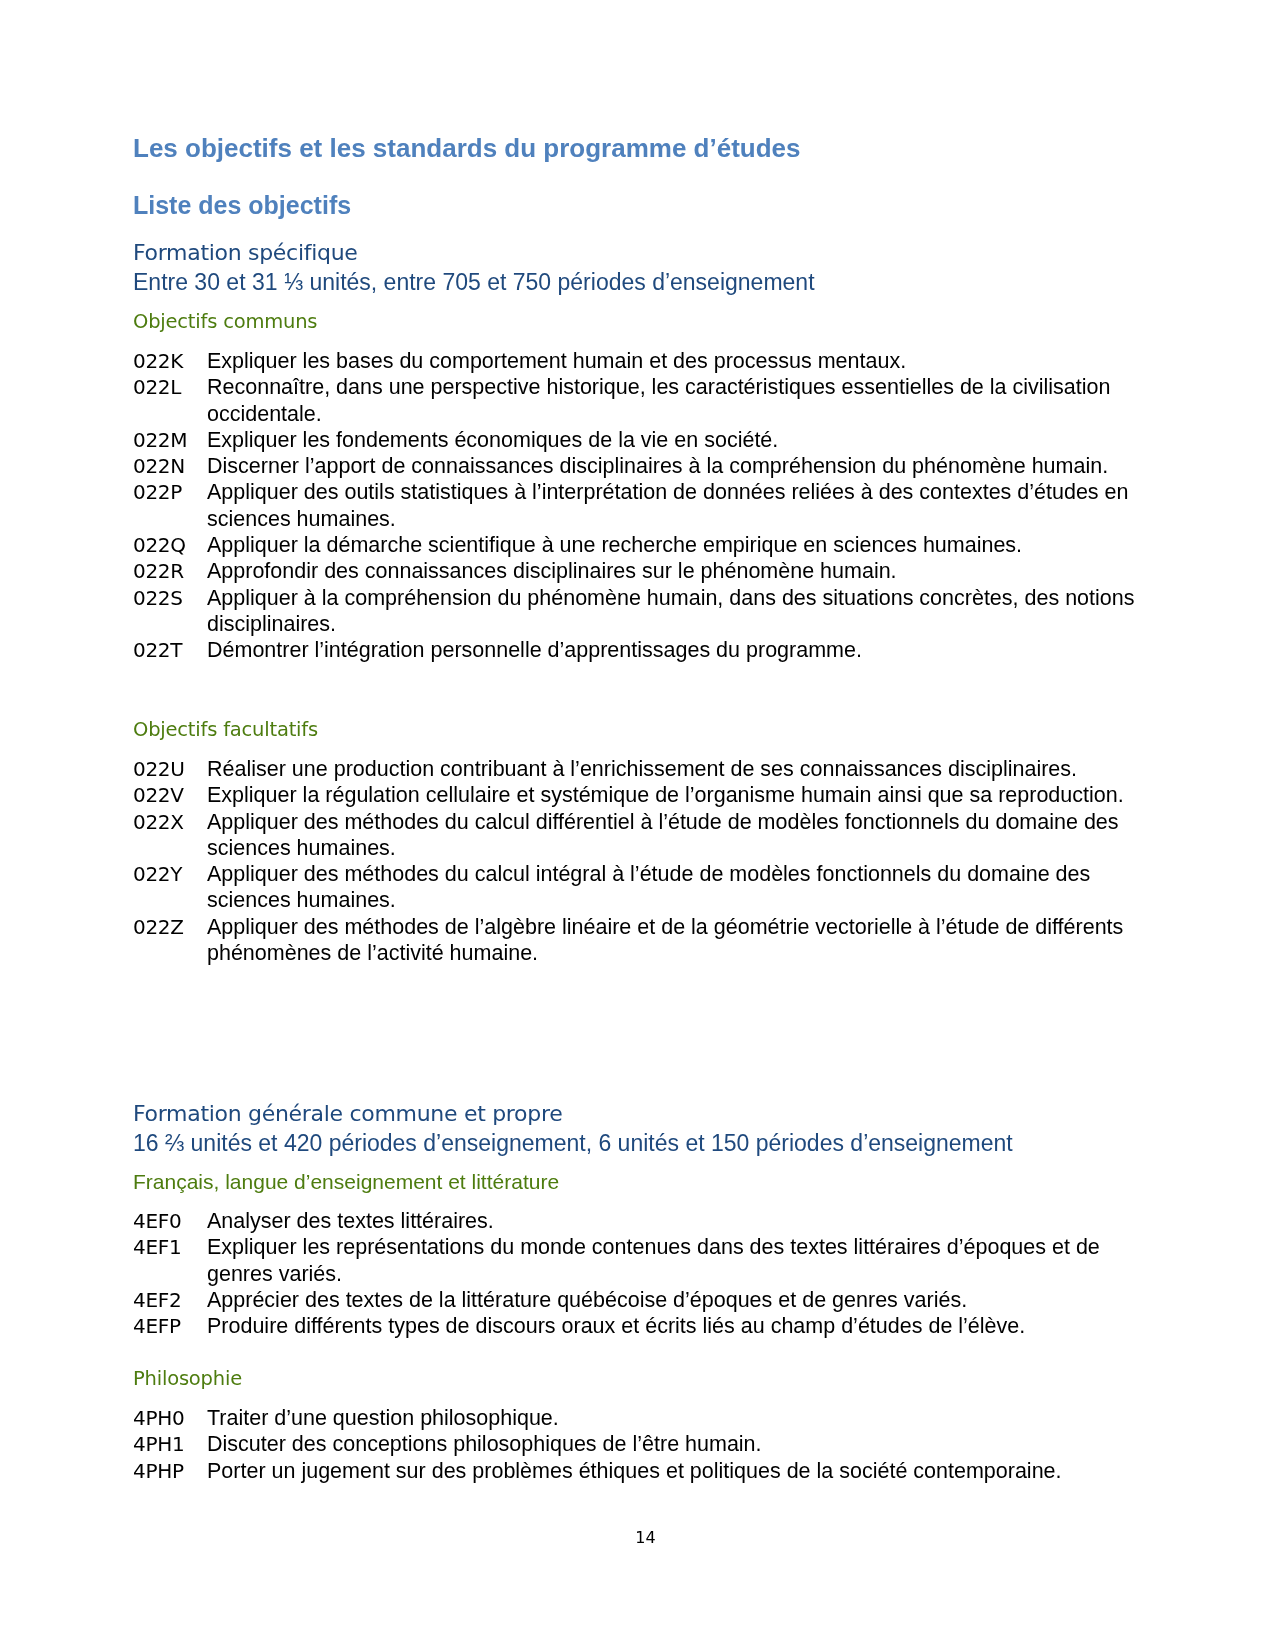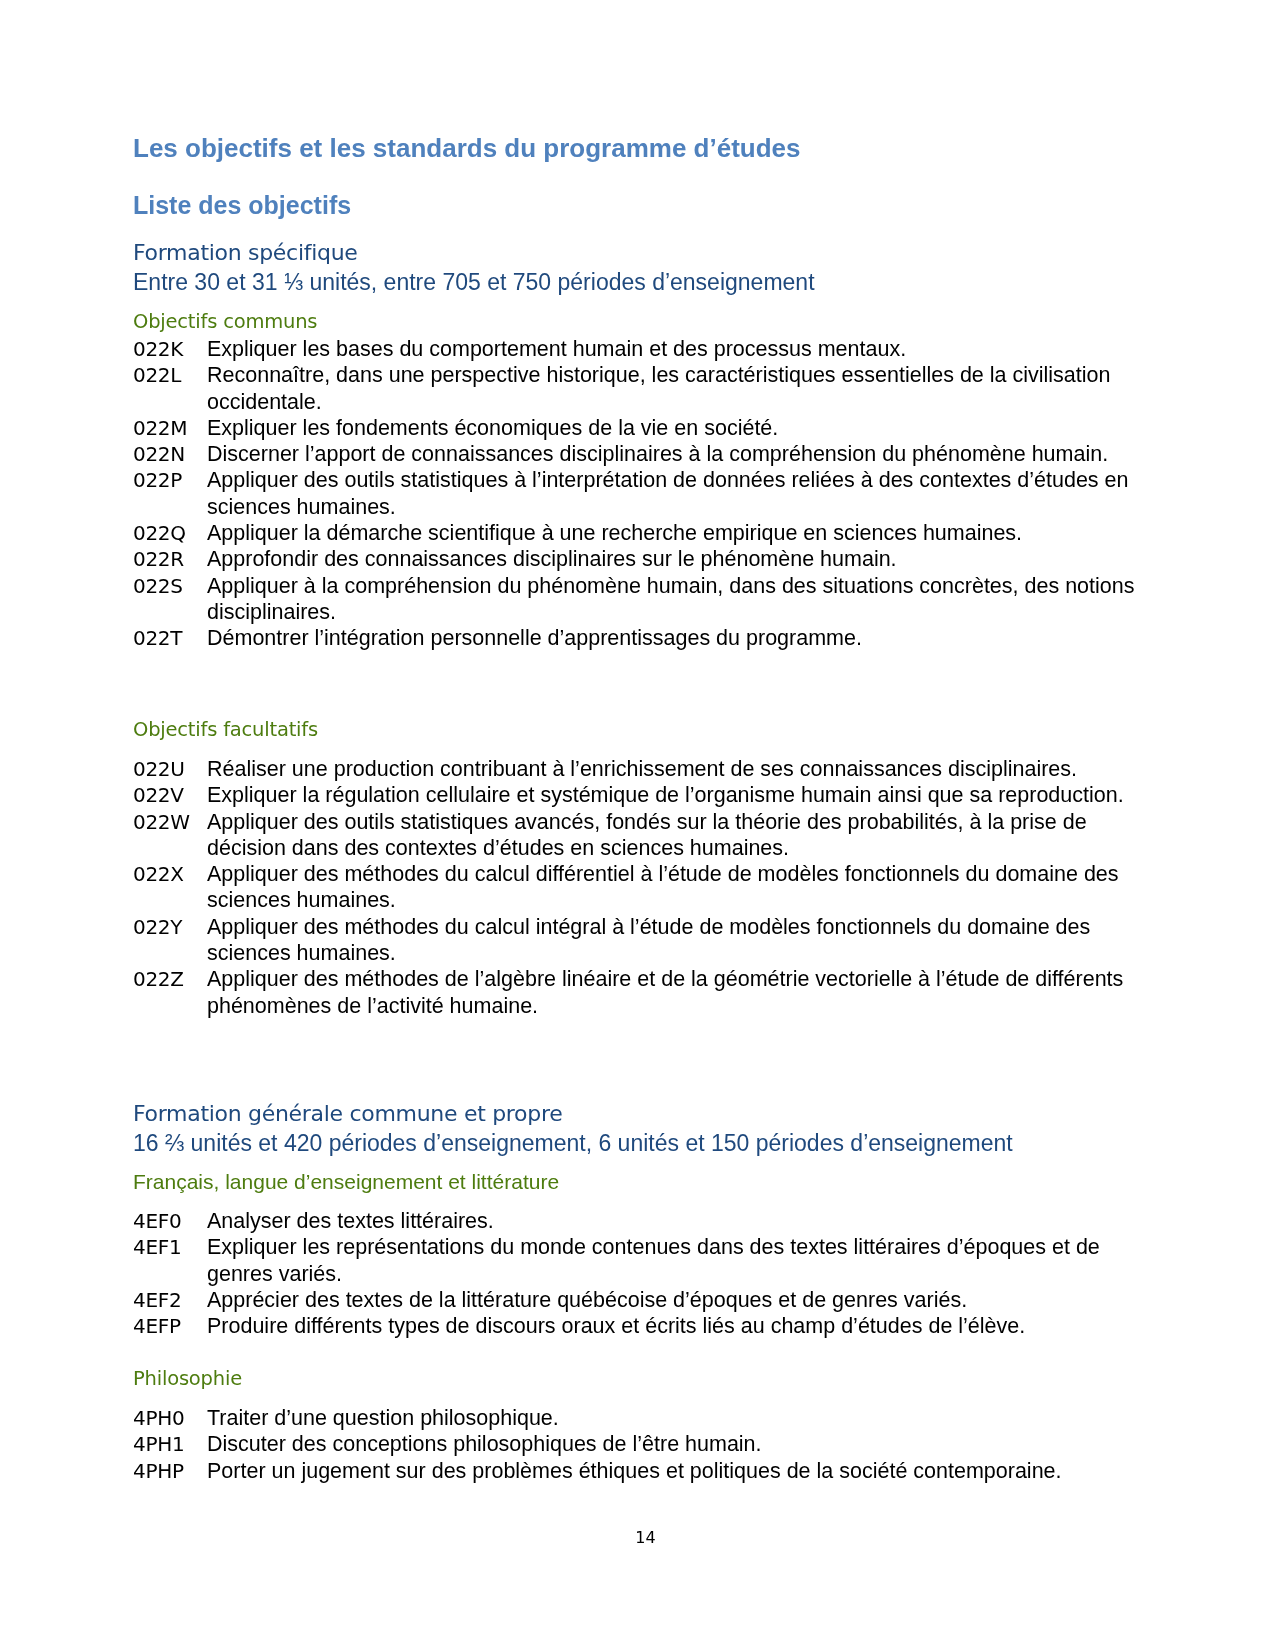--- a/index.html
+++ b/index.html
@@ -46,21 +46,21 @@
 <div class="page">
   <h1 class="h1">Les objectifs et les standards du programme d’études</h1>
   <h2 class="h2">Liste des objectifs</h2>
 
   <div class="formation" style="top:239px">
     <div>Formation spécifique</div>
     <div class="l2">Entre 30 et 31 ⅓ unités, entre 705 et 750 périodes d’enseignement</div>
   </div>
 
   <div class="subhead" style="top:310px">Objectifs communs</div>
-  <div class="list" style="top:336px">
+  <div class="list" style="top:348px">
       <div class="item">
         <span class="code">022K</span>
         <span class="desc">Expliquer les bases du comportement humain et des processus mentaux.</span>
       </div>
       <div class="item">
         <span class="code">022L</span>
         <span class="desc">Reconnaître, dans une perspective historique, les caractéristiques essentielles de la civilisation occidentale.</span>
       </div>
       <div class="item">
         <span class="code">022M</span>
@@ -94,24 +94,20 @@
 
   <div class="subhead" style="top:718px">Objectifs facultatifs</div>
   <div class="list" style="top:756px">
       <div class="item">
         <span class="code">022U</span>
         <span class="desc">Réaliser une production contribuant à l’enrichissement de ses connaissances disciplinaires.</span>
       </div>
       <div class="item">
         <span class="code">022V</span>
         <span class="desc">Expliquer la régulation cellulaire et systémique de l’organisme humain ainsi que sa reproduction.</span>
-      </div>
-      <div class="item">
-        <span class="code">022W</span>
-        <span class="desc">Appliquer des outils statistiques avancés, fondés sur la théorie des probabilités, à la prise de décision dans des contextes d’études en sciences humaines.</span>
       </div>
       <div class="item">
         <span class="code">022X</span>
         <span class="desc">Appliquer des méthodes du calcul différentiel à l’étude de modèles fonctionnels du domaine des sciences humaines.</span>
       </div>
       <div class="item">
         <span class="code">022Y</span>
         <span class="desc">Appliquer des méthodes du calcul intégral à l’étude de modèles fonctionnels du domaine des sciences humaines.</span>
       </div>
       <div class="item">

